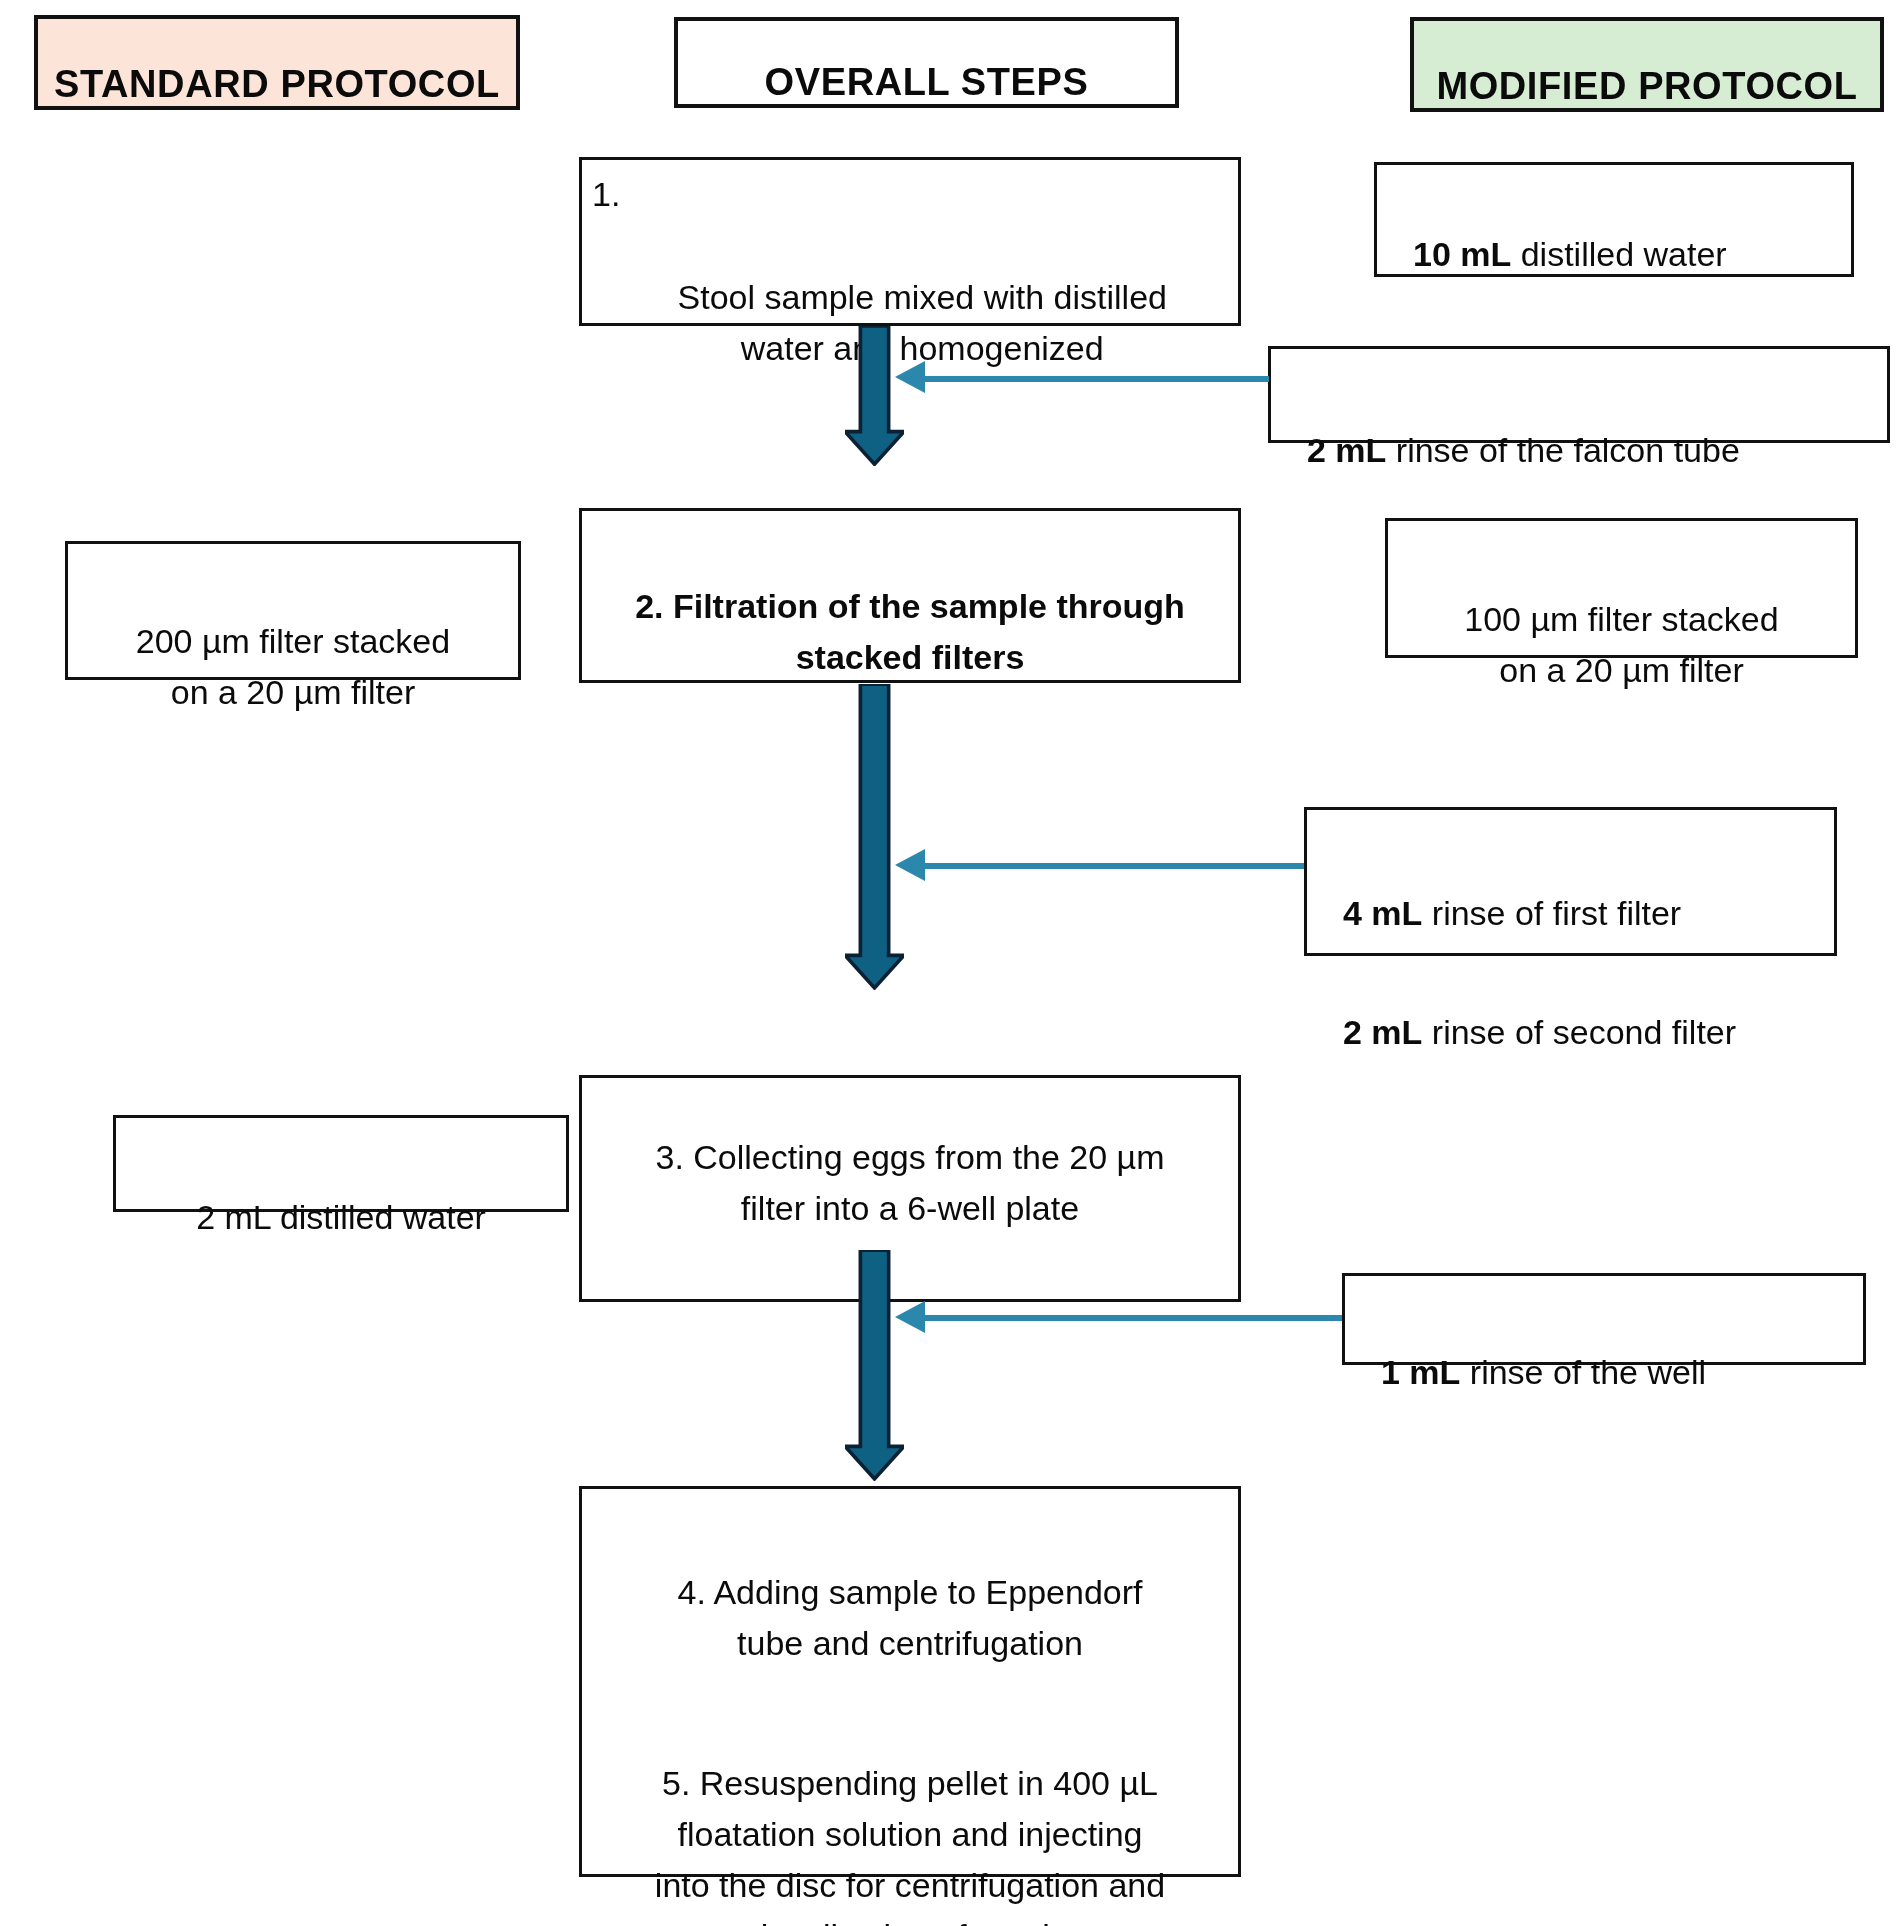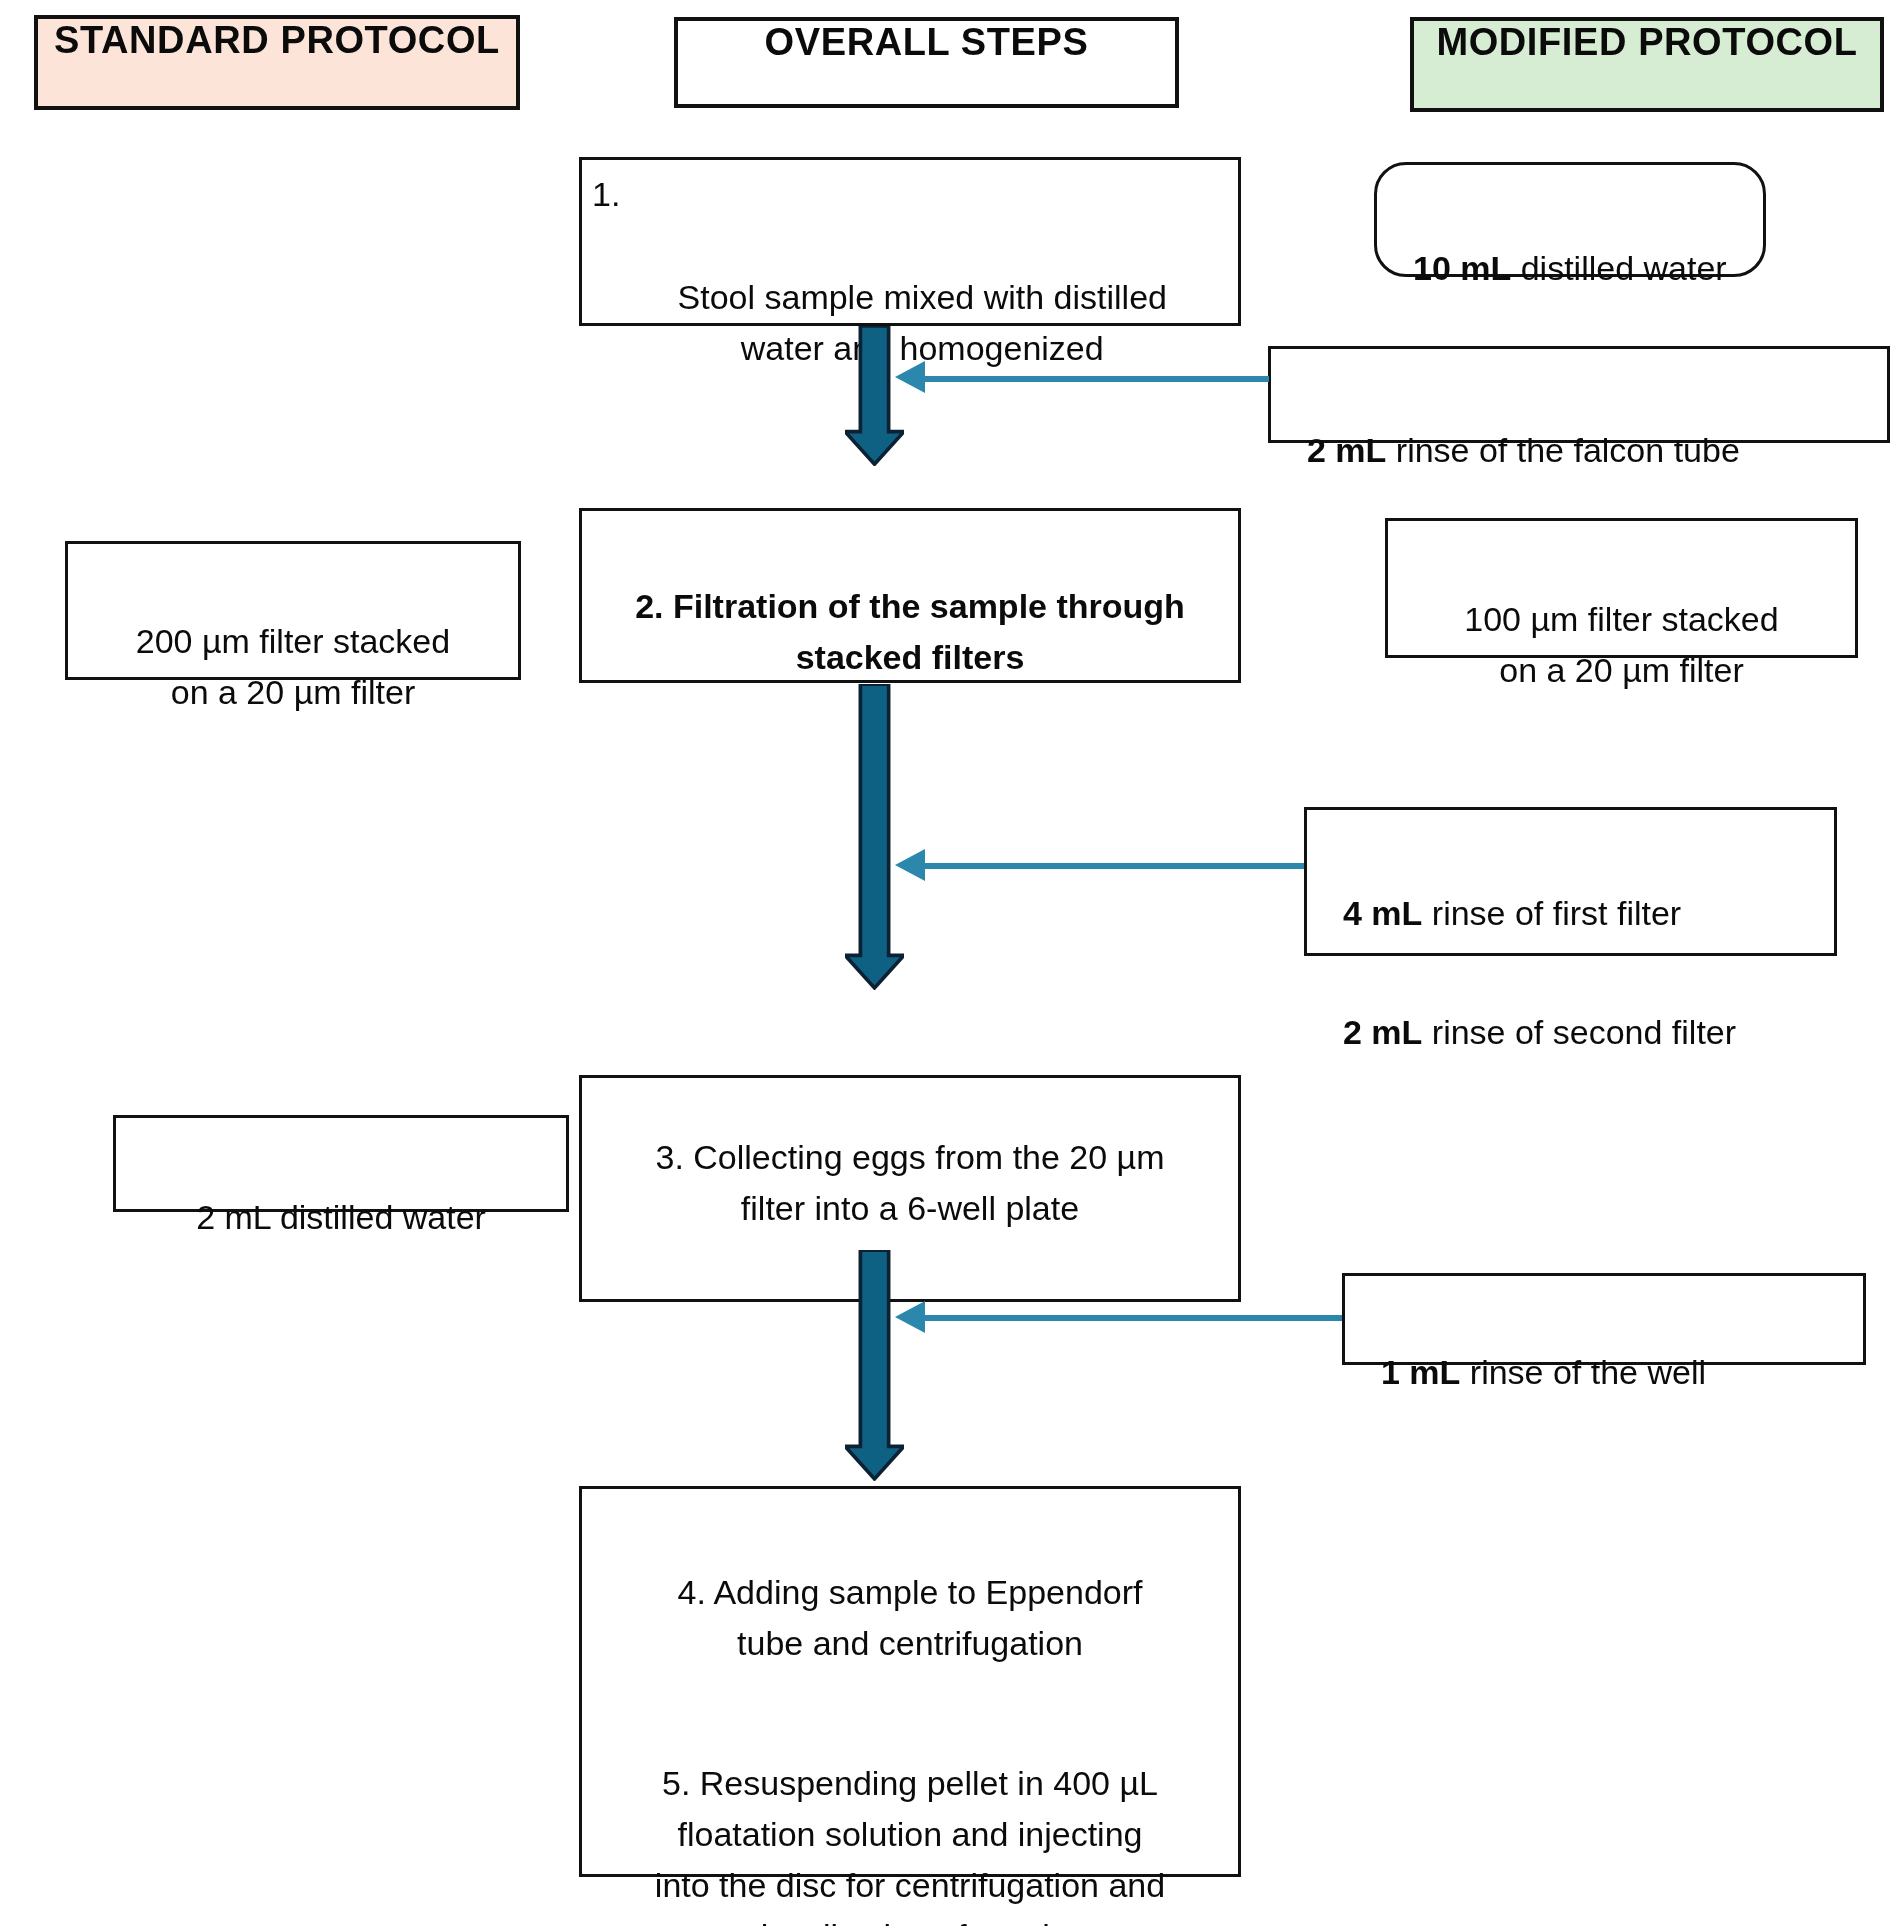--- a/index.html
+++ b/index.html
@@ -7,21 +7,21 @@
     position:relative;
     width:1901px;height:1926px;
     background:#ffffff;
     font-family:"Liberation Sans", sans-serif;
     color:#0b0b0b;
     overflow:hidden;
   }
   .hdr{
     position:absolute;
     border:4.3px solid #111111;
-    display:flex;align-items:flex-start;justify-content:center;
+    display:flex;align-items:flex-end;justify-content:center;
     font-weight:bold;font-size:38px;letter-spacing:0.6px;
     box-sizing:border-box;
   }
   .hdr-standard{left:34px;top:15.4px;width:486px;height:95px;background:#fce5d8;}
   .hdr-overall{left:674px;top:17px;width:505px;height:91px;background:#ffffff;}
   .hdr-modified{left:1410px;top:17px;width:474px;height:95px;background:#d6ecd3;}
 
   .box{
     position:absolute;
     border:3.7px solid #111111;
@@ -43,21 +43,21 @@
   .box-m4{left:579px;top:1486px;width:662px;height:391px;padding-top:27px;}
   .step-number-hanging{
     position:absolute;left:10px;top:8.6px;
     font-size:34px;line-height:1.5;
   }
   .para{white-space:pre-line;margin:0 0 38px 0;}
   .para:last-child{margin-bottom:0;}
 
   
   .rbox{text-align:left;padding-left:36px;}
-  .box-r1{left:1374px;top:162px;width:392px;height:115px;padding-top:27px;border-radius:32px;}
+  .box-r1{left:1374px;top:162px;width:480px;height:115px;padding-top:13px;}
   .box-r2{left:1268px;top:346px;width:622px;height:97px;padding-top:25px;}
   .box-r3{left:1385px;top:506px;width:473px;height:140px;padding-top:22px;margin-top:12px;}
   .box-r4{left:1304px;top:807px;width:533px;height:149px;padding-top:14px;line-height:1.75;}
   .box-r5{left:1342px;top:1102px;width:468px;height:92px;padding-top:20px;}
   .box-r6{left:1342px;top:1273px;width:524px;height:92px;padding-top:20px;}
   .amt{font-weight:bold;}
 
   
   .flow-arrow{position:absolute;left:845px;width:59px;}
   .fa1{top:326px;height:140px;}

